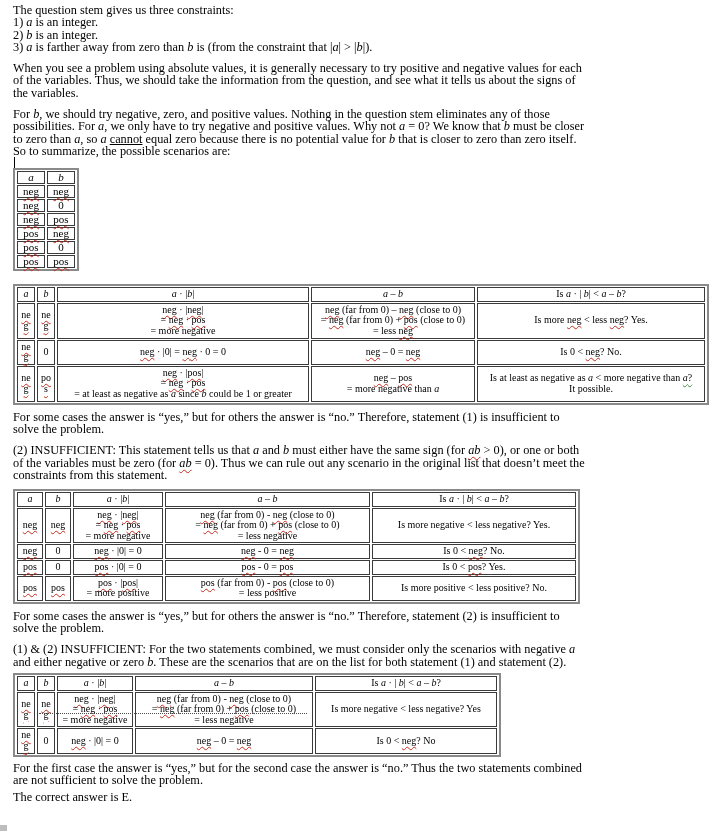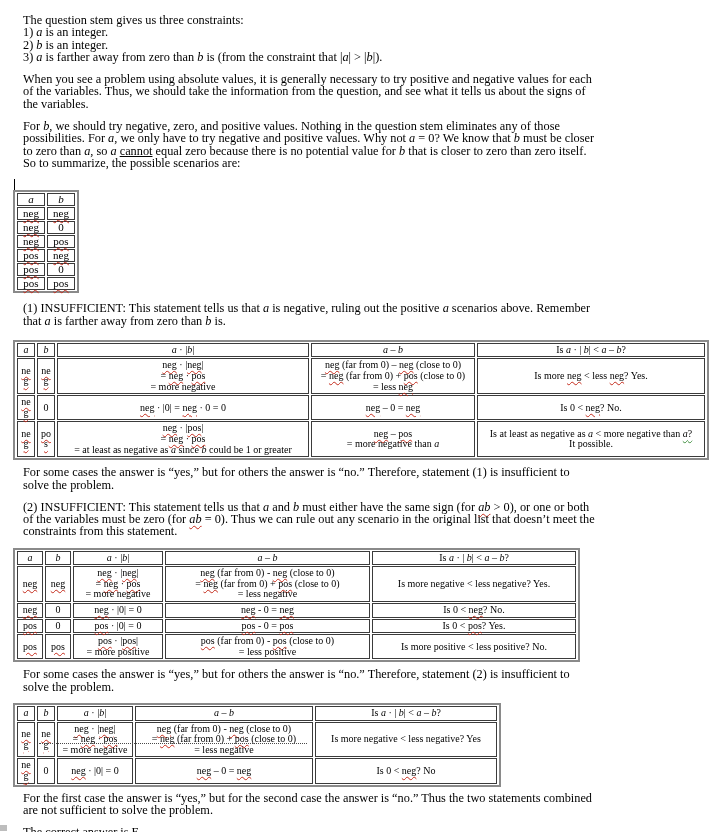--- a/index.html
+++ b/index.html
@@ -3,21 +3,21 @@
 <meta charset="utf-8">
 <style>
   html,body{margin:0;padding:0}
   body{
     width:724px;height:832px;overflow:hidden;position:relative;
     background:#ffffff;color:#000;
     font-family:"Liberation Serif","DejaVu Serif",serif;
     font-size:12.3px;line-height:12.3px;
   }
   .doc{padding:4px 6px 0 13px}
-  p{margin:10px;width:702px}
+  p{margin:0;width:702px}
   .mt5{margin-top:5px}.mt6{margin-top:6px}.mt8{margin-top:8px}
   .mt9{margin-top:9px}.mt13{margin-top:13px}
   
   .r{text-decoration-line:underline;text-decoration-style:wavy;
      text-decoration-color:#c42b1c;text-decoration-thickness:1px;text-underline-offset:2px}
   .g{text-decoration-line:underline;text-decoration-style:wavy;
      text-decoration-color:#3f8f3f;text-decoration-thickness:1px;text-underline-offset:2px}
   
   .caret{width:1px;height:11px;background:#000;margin:0 0 0 1px}
   
@@ -78,21 +78,20 @@
         <td><span class="r">pos</span></td>
         <td>0</td>
       </tr>
       <tr>
         <td><span class="r">pos</span></td>
         <td><span class="r">pos</span></td>
       </tr>
     </tbody>
   </table>
 
-  <p class="mt9">(1) INSUFFICIENT: This statement tells us that <i>a</i> is negative, ruling out the positive <i>a</i> scenarios above. Remember<br>that <i>a</i> is farther away from zero than <i>b</i> is.</p>
 
   <table class="bt mt13" style="width:692px">
     <colgroup>
         <col style="width:18px">
         <col style="width:18px">
         <col style="width:252px">
         <col style="width:164px">
         <col style="width:228px">
       </colgroup>
     <tbody>
@@ -173,20 +172,21 @@
         <td><span class="r">pos</span></td>
         <td><span class="r">pos</span> · |<span class="r">pos</span>|<br>= more positive</td>
         <td><span class="r">pos</span> (far from 0) - <span class="r">pos</span> (close to 0)<br>= less positive</td>
         <td>Is more positive &lt; less positive? <b>No</b>.</td>
       </tr>
     </tbody>
   </table>
 
   <p class="mt6">For some cases the answer is “yes,” but for others the answer is “no.” Therefore, statement (2) is insufficient to<br>solve the problem.</p>
 
+  <p class="mt9">(1) &amp; (2) INSUFFICIENT: For the two statements combined, we must consider only the scenarios with negative <i>a</i><br>and either negative or zero <i>b</i>. These are the scenarios that are on the list for both statement (1) and statement (2).</p>
 
   <div class="t3wrap mt5">
     <table class="bt" style="width:484px">
       <colgroup>
           <col style="width:18px">
           <col style="width:18px">
           <col style="width:76px">
           <col style="width:178px">
           <col style="width:182px">
         </colgroup>

